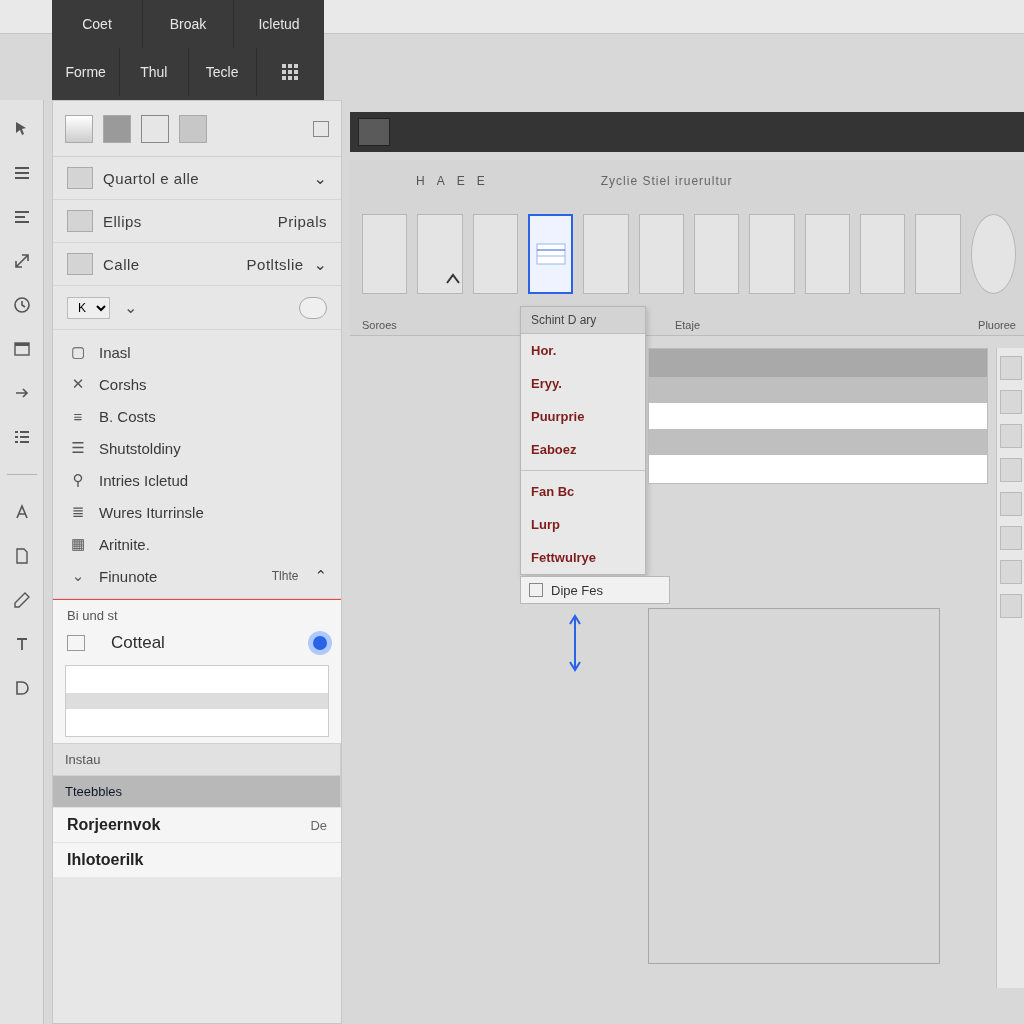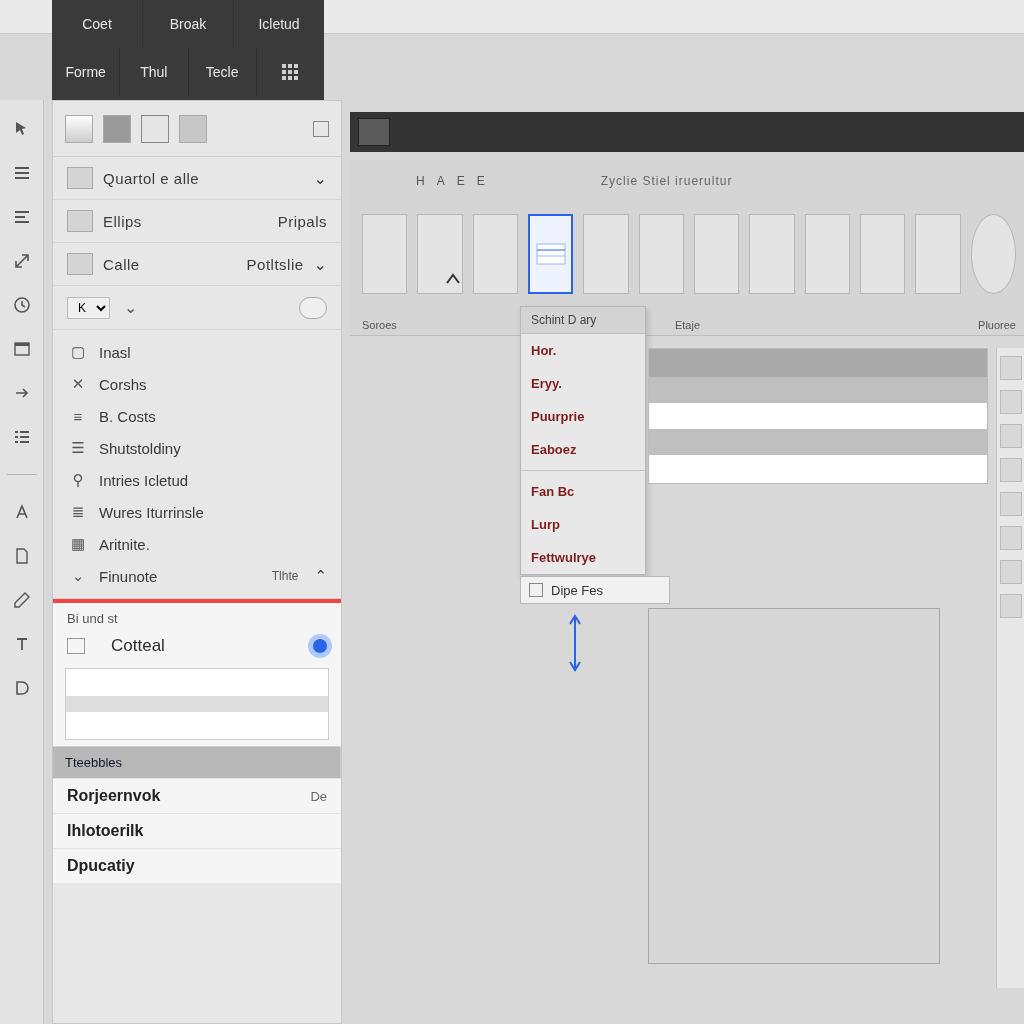--- a/index.html
+++ b/index.html
@@ -79,21 +79,21 @@
   font-size: 15px; color: #3a3a3a; cursor: pointer;
 }
 .sp-list-item .ic {
   width: 22px; height: 20px; display: flex; align-items: center; justify-content: center;
   color: #555;
 }
 .sp-list-item .sub {
   margin-left: auto; font-size: 12px; color: #555;
 }
 .sp-footer {
-  background: #f5f5f5; border-top: 4px solid #ef4444;
+  background: #f5f5f5; border-top: 1px solid #ef4444;
 }
 .sp-footer .head {
   padding: 8px 14px 4px; font-size: 13px; color: #555;
 }
 .sp-footer .row1 {
   display: flex; align-items: center; gap: 26px; padding: 6px 14px;
 }
 .sp-footer .row1 .ic { width: 18px; height: 16px; border: 1px solid #999; }
 .sp-footer .row1 .lbl { font-size: 17px; color: #2d2d2d; flex: 1; }
 .sp-footer .row1 .dot {
@@ -399,33 +399,33 @@
 
   <div class="sp-footer">
     <div class="head">Bi und st</div>
     <div class="row1">
       <span class="ic"></span>
       <span class="lbl">Cotteal</span>
       <span class="dot"></span>
     </div>
     <div class="preview"></div>
     <div class="tabrow">
+      <div class="tab">Instau</div>
+    </div>
+    <div class="tabrow">
       <div class="tab sel">Tteebbles</div>
     </div>
     <div class="lastlist">
       <div class="it">
         <span>Rorjeernvok</span>
         <span class="tag">De</span>
       </div>
       <div class="it">
         <span>Ihlotoerilk</span>
         <span class="tag"></span>
-      </div>
-      <div class="it">
-        <span>Dpucatiy</span>
       </div>
     </div>
   </div>
 </div>
 
 <div class="canvas-dark">
   <div class="tab"></div>
 </div>
 
 <div class="ribbon">

